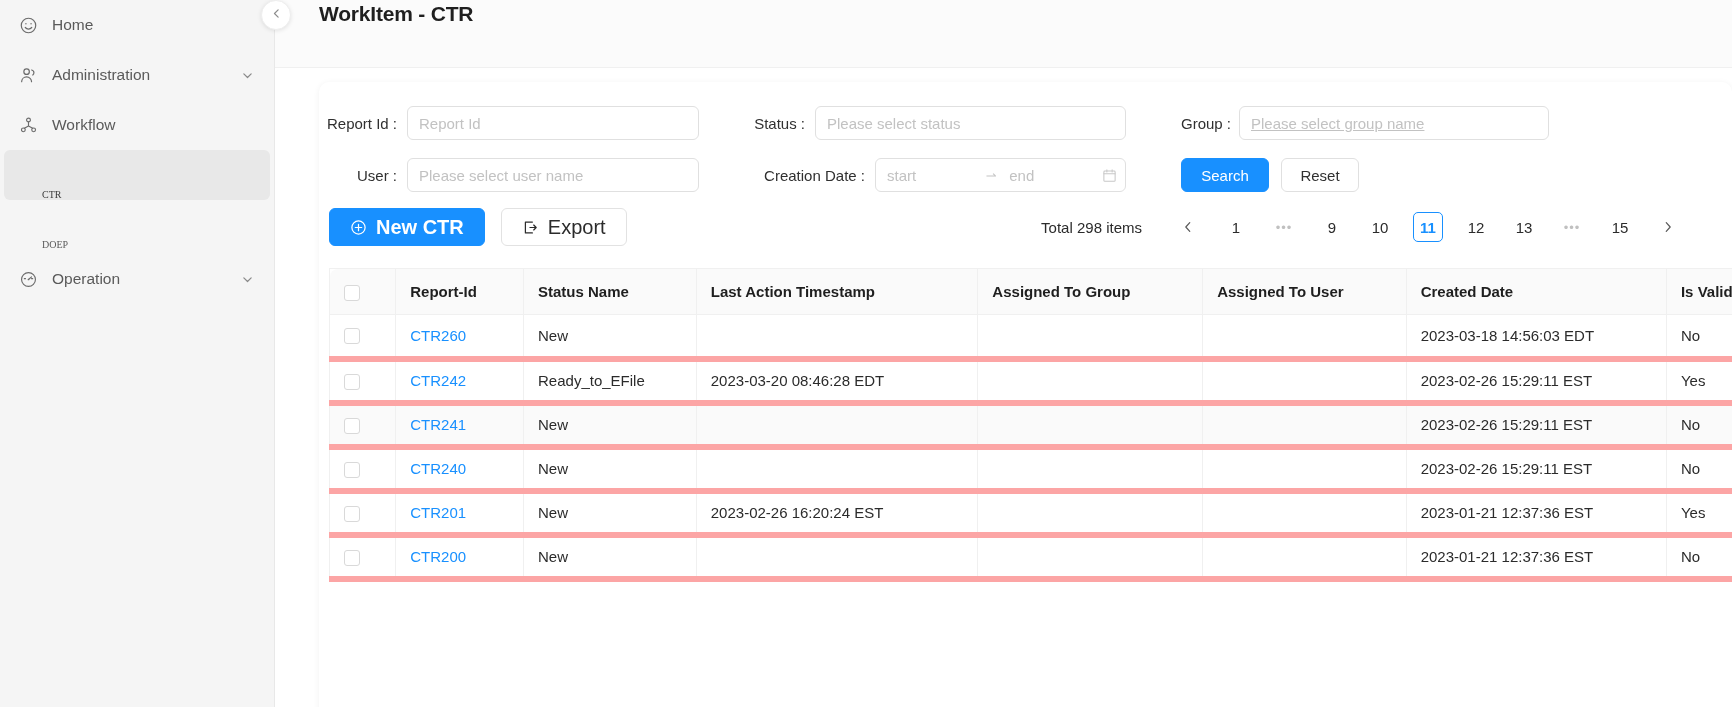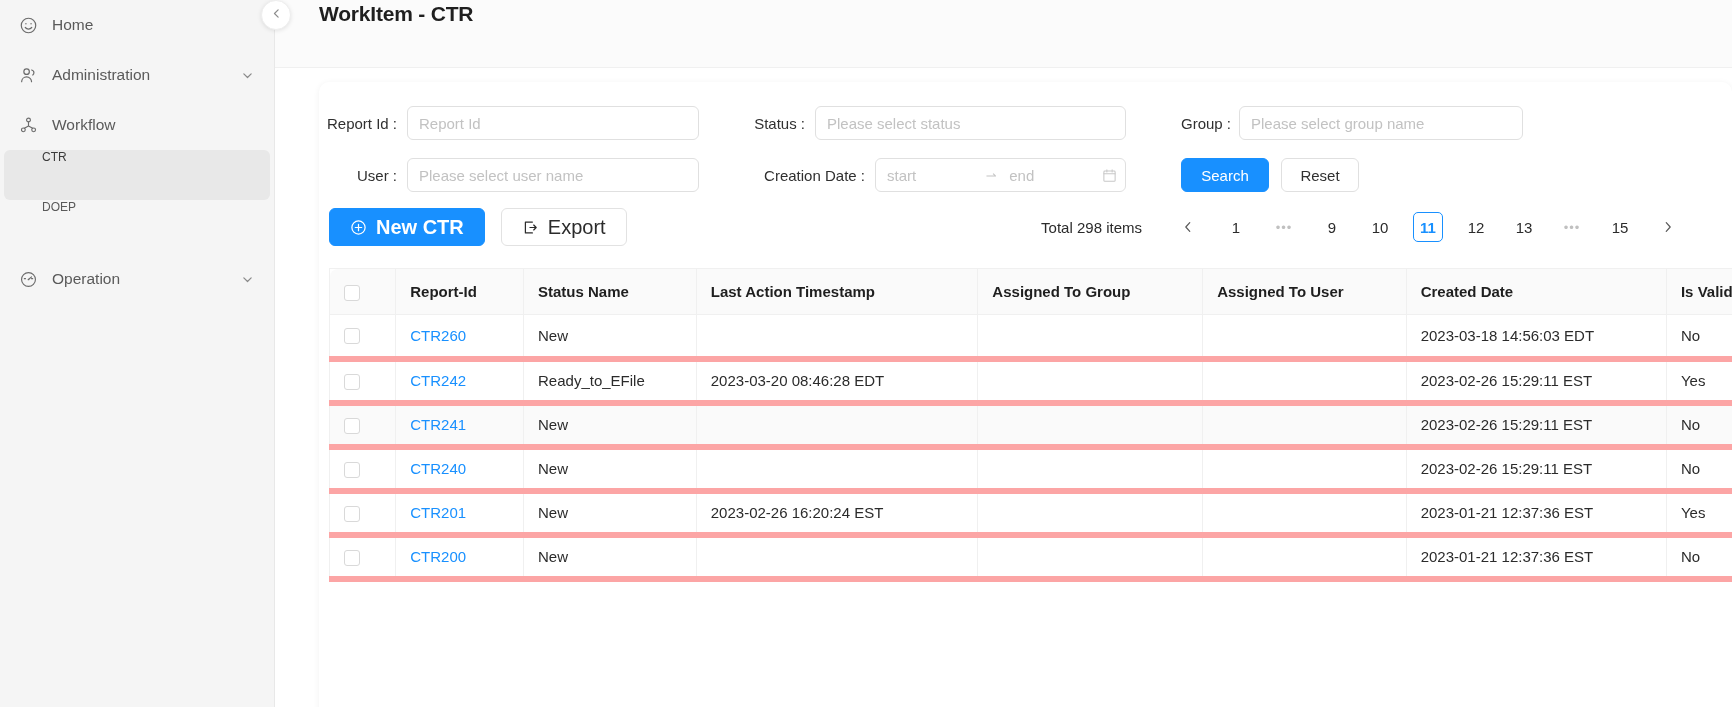--- a/index.html
+++ b/index.html
@@ -37,28 +37,29 @@
     color: #6b6b6b;
   }
   .nav-item .nav-label { flex: 1 1 auto; white-space: nowrap; }
   .nav-item .chev {
     width: 14px; height: 14px;
     flex: 0 0 14px;
     display: inline-flex; align-items: center; justify-content: center;
     color: #8a8a8a;
   }
   .nav-sub {
-    display: flex; align-items: flex-start;
+    display: flex; align-items: flex-end;
     height: 50px;
     padding-left: 38px;
-    font-size: 12px;
+    font-size: 10px;
     color: #5a5a5a;
     cursor: pointer;
     border-radius: 6px;
     margin: 0 4px;
+    font-family: Liberation Serif, serif;
   }
   .nav-sub.active { background: #e8e8e8; color: #3a3a3a; }
 
   .collapse-btn {
     position: absolute;
     left: 261px; top: 0px;
     width: 30px; height: 30px;
     border-radius: 50%;
     background: #ffffff;
     border: 1px solid #eeeeee;
@@ -327,21 +328,21 @@
           <div class="field" style="margin-left:0;">
             <span class="field-label" style="width:88px;">Report Id :</span>
             <div class="ctl" style="width:292px;">Report Id</div>
           </div>
           <div class="field" style="margin-left:54px;">
             <span class="field-label" style="width:62px;">Status :</span>
             <div class="ctl" style="width:311px;">Please select status</div>
           </div>
           <div class="field" style="margin-left:55px;">
             <span class="field-label" style="width:58px;">Group :</span>
-            <div class="ctl" style="width:284px;">Please select group name</div>
+            <div class="ctl" style="width:310px;text-decoration:underline;">Please select group name</div>
           </div>
         </div>
 
         <div class="form-row" style="margin-bottom:4px;">
           <div class="field">
             <span class="field-label" style="width:88px;">User :</span>
             <div class="ctl" style="width:292px;">Please select user name</div>
           </div>
           <div class="field" style="margin-left:54px;">
             <span class="field-label" style="width:122px;">Creation Date :</span>

